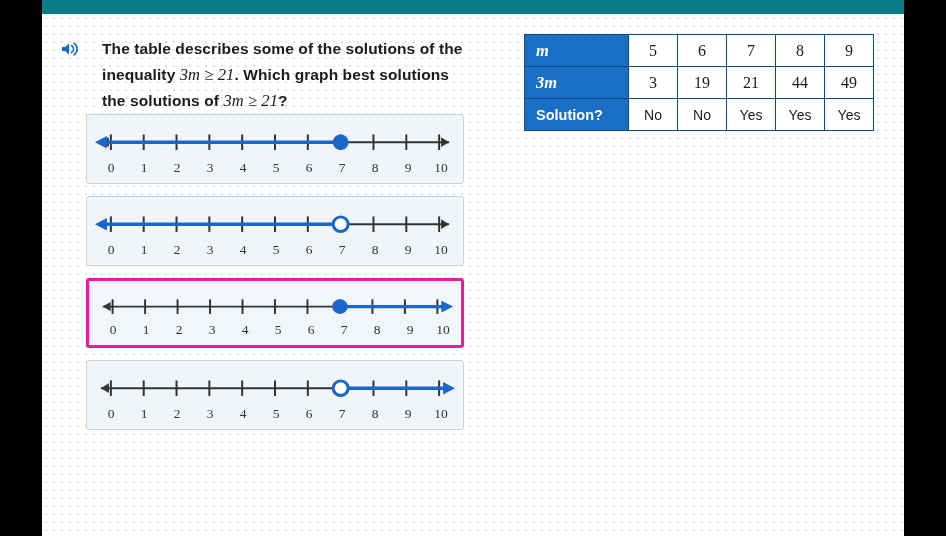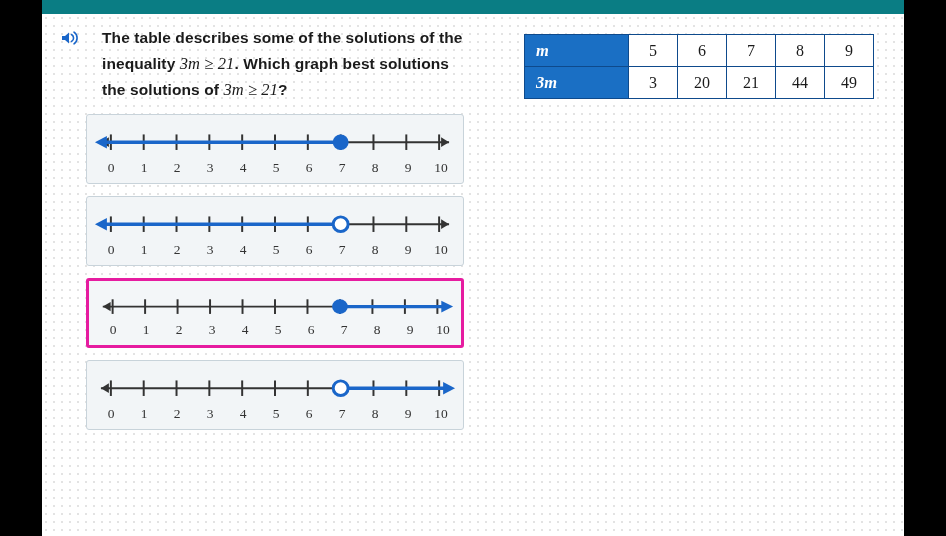--- a/index.html
+++ b/index.html
@@ -39,21 +39,21 @@
     background-image:
       radial-gradient(#e3e3e3 1px, transparent 1px);
     background-size: 8px 8px;
     overflow: hidden;
   }
 
   
   #question {
     position: absolute;
     left: 18px;
-    top: 11px;
+    top: 22px;
     width: 440px;
   }
   .speaker {
     position: absolute;
     left: 0;
     top: 4px;
     width: 20px;
     height: 18px;
     color: #1a66c9;
   }
@@ -329,23 +329,31 @@
           <td class="hdr mathhdr">m</td>
           <td class="val">5</td>
           <td class="val">6</td>
           <td class="val">7</td>
           <td class="val">8</td>
           <td class="val">9</td>
         </tr>
         <tr>
           <td class="hdr mathhdr">3m</td>
           <td class="val">3</td>
-          <td class="val">20</td>
+          <td class="val">19</td>
           <td class="val">21</td>
           <td class="val">44</td>
           <td class="val">49</td>
         </tr>
+        <tr>
+          <td class="hdr">Solution?</td>
+          <td class="word">No</td>
+          <td class="word">No</td>
+          <td class="word">Yes</td>
+          <td class="word">Yes</td>
+          <td class="word">Yes</td>
+        </tr>
       </tbody>
         </table>
     </div>
 
   </div>
 </div>
 
 </body></html>

